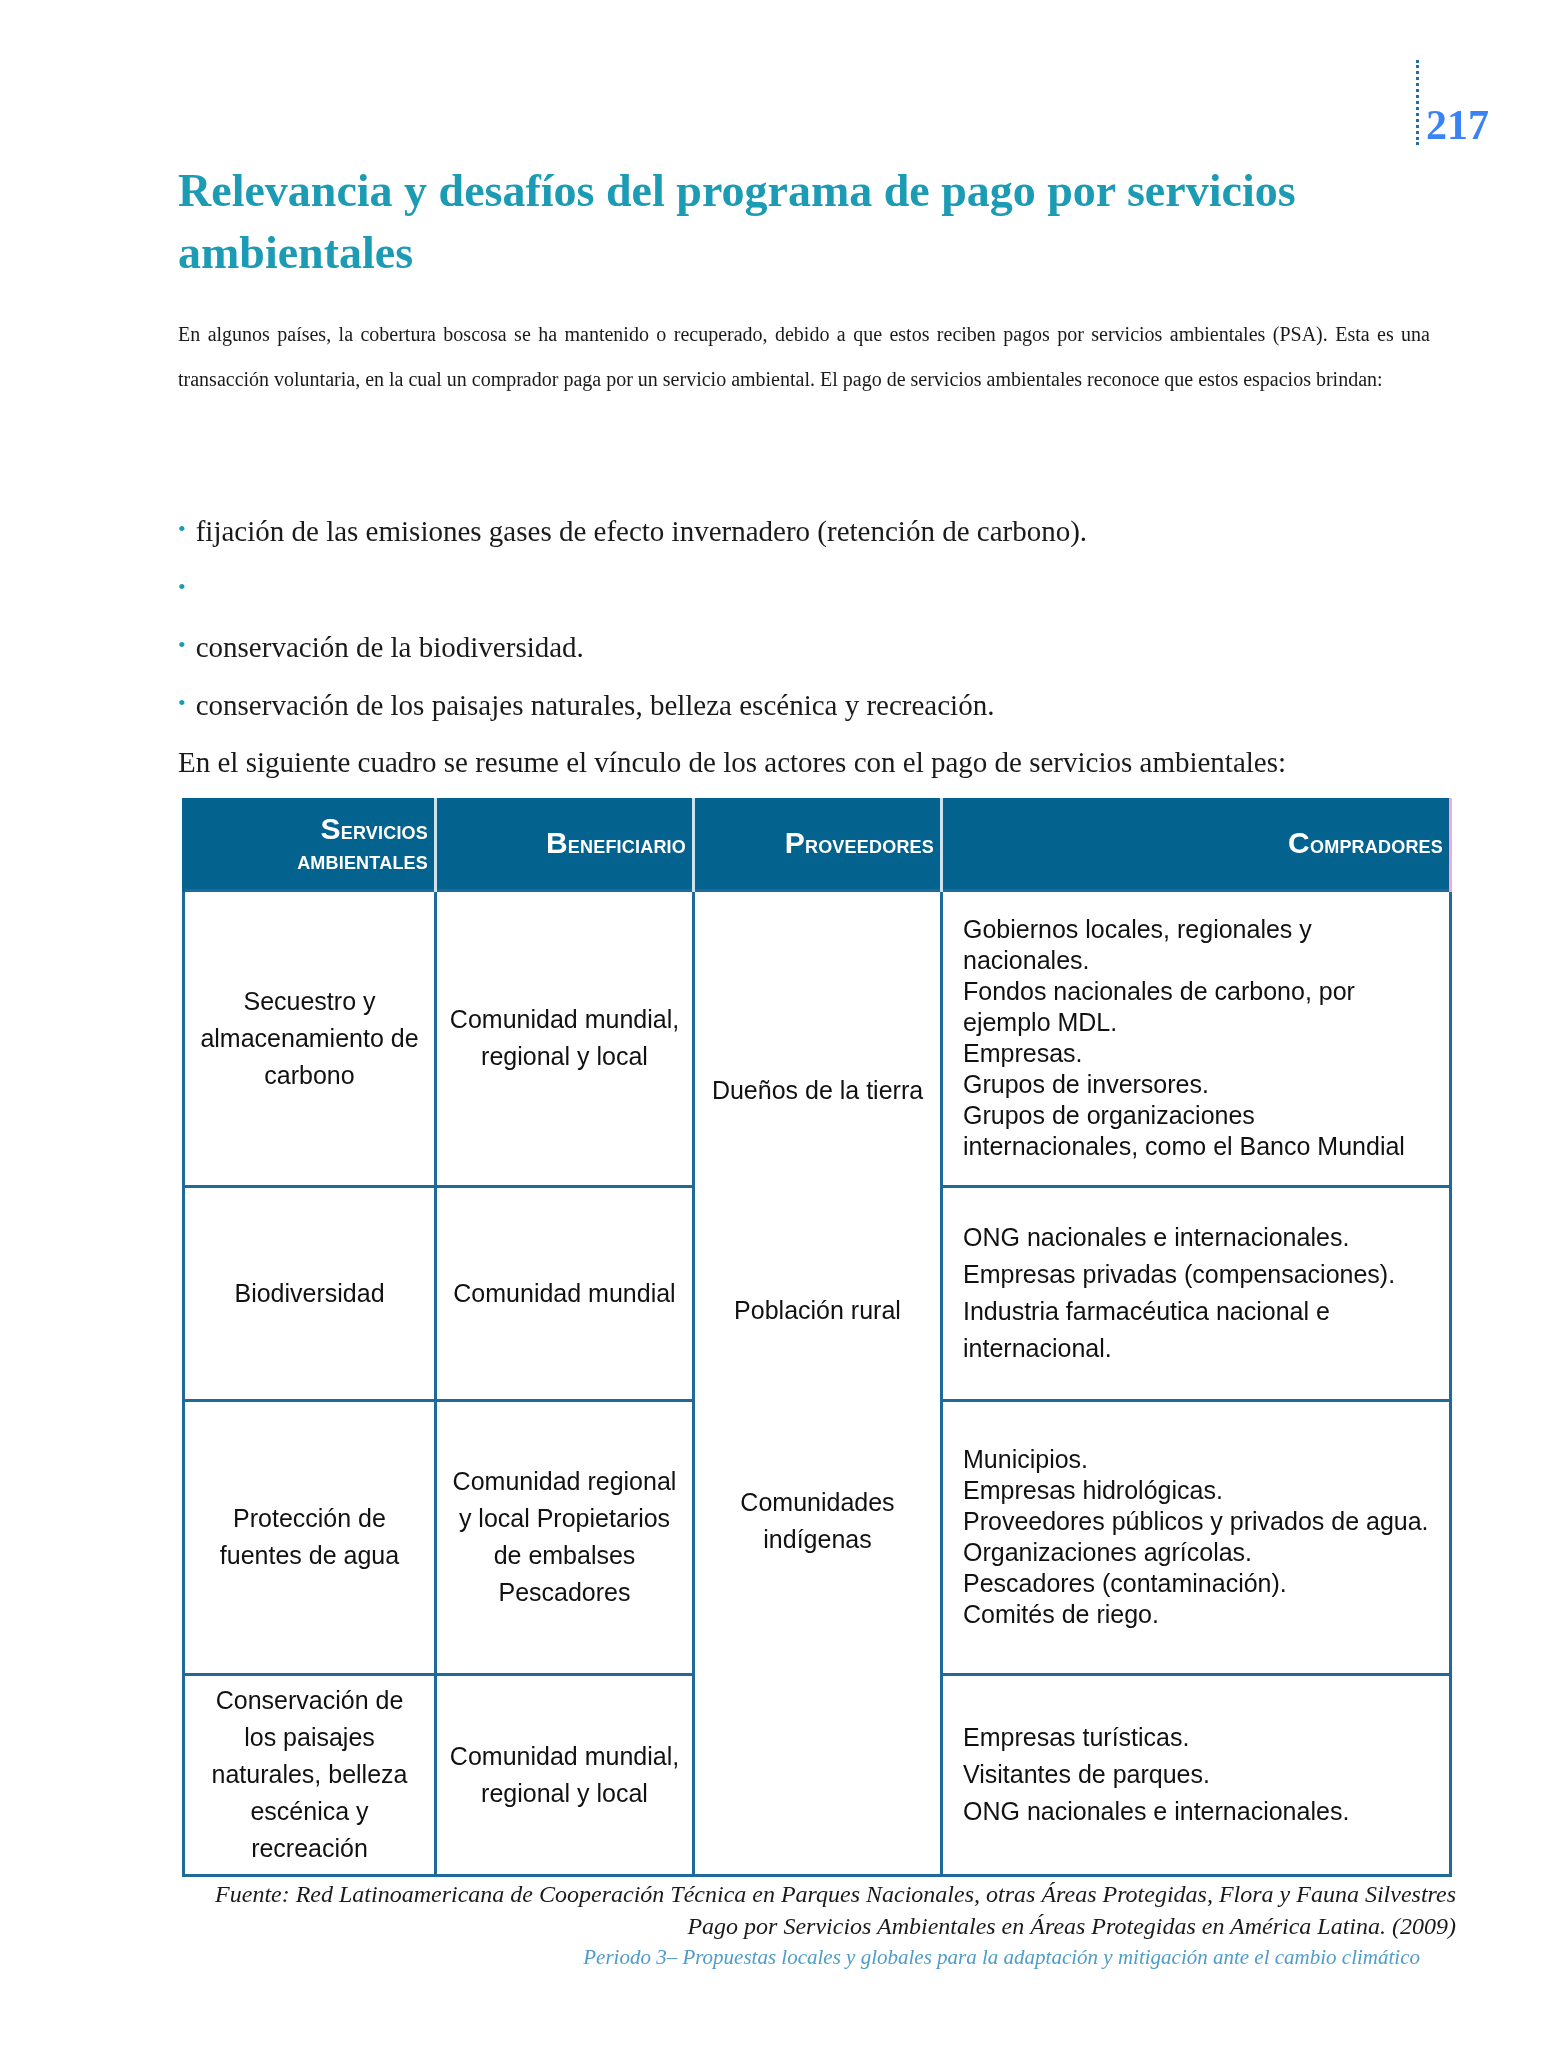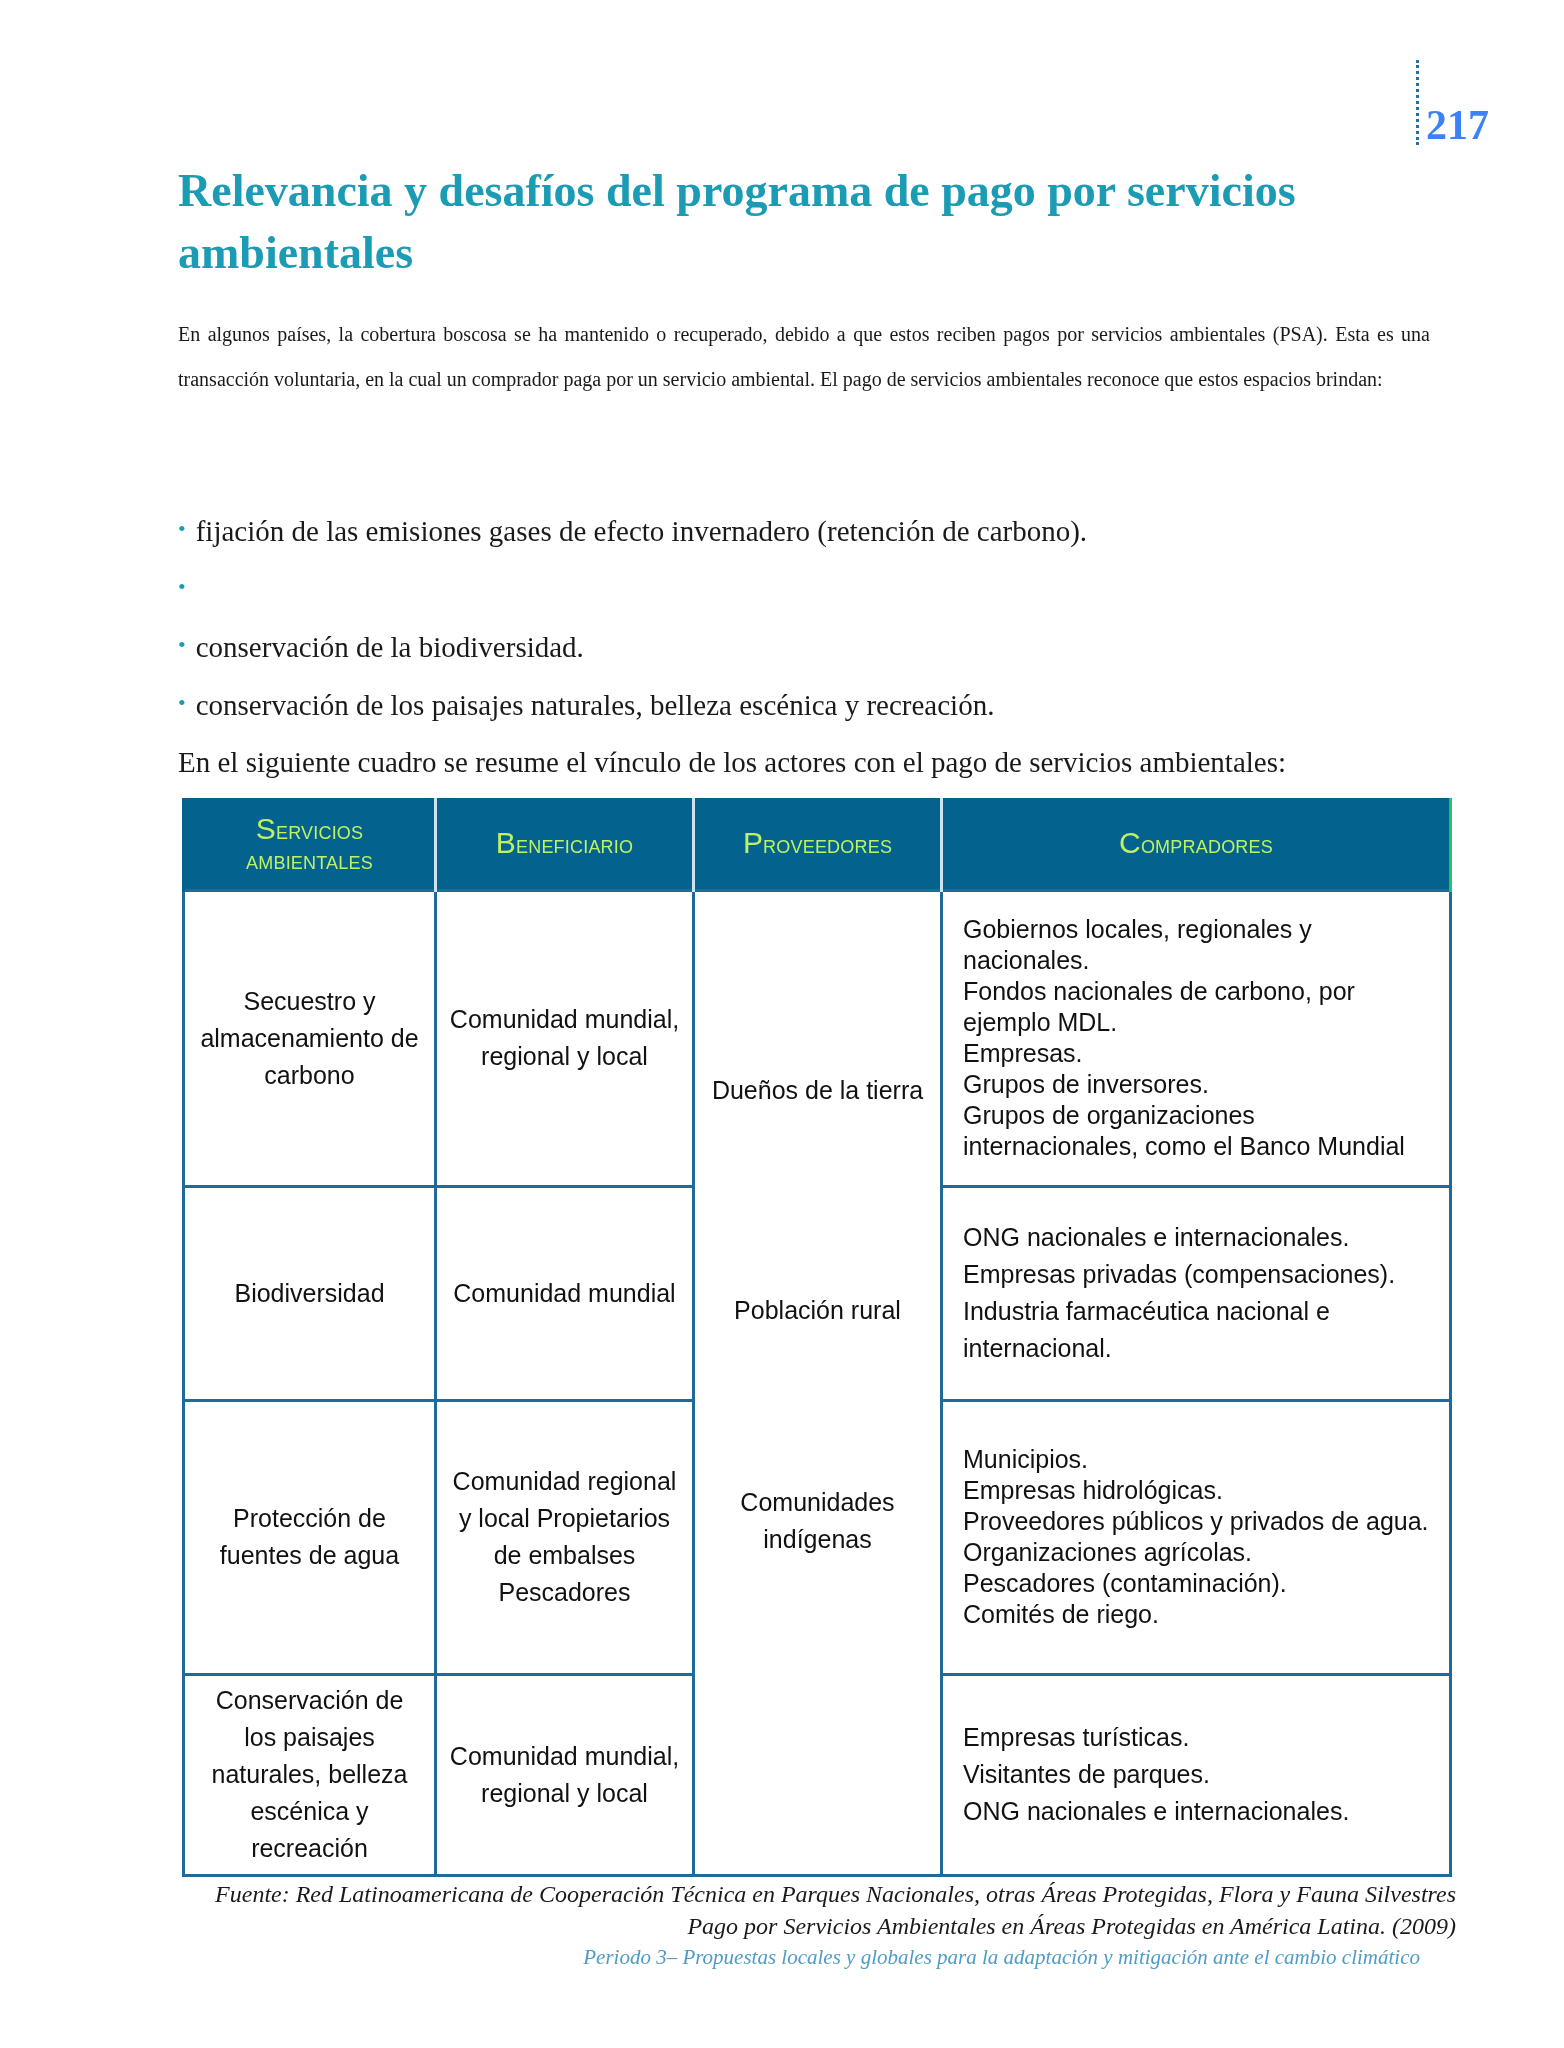--- a/index.html
+++ b/index.html
@@ -15,23 +15,23 @@
     .intro { position: absolute; left: 178px; top: 312px; width: 1252px; font-size: 20px; line-height: 45px; text-align: justify; }
 
     .bullets { position: absolute; left: 178px; top: 502px; width: 1260px; list-style: none; }
     .bullets li { font-size: 29px; line-height: 58px; height: 58px; display: flex; align-items: center; }
     .bullet-dot { color: #1c9bb5; font-size: 22px; margin-right: 10px; margin-top: -4px; }
 
     .lead { position: absolute; left: 178px; top: 740px; width: 1290px; font-size: 29px; line-height: 44px; }
 
     .table-wrap { position: absolute; left: 182px; top: 798px; width: 1270px; }
     table { width: 100%; border-collapse: collapse; font-family: "Liberation Sans", "DejaVu Sans", sans-serif; }
-    th { background: #04628f; color: #bef264; font-weight: normal; font-size: 25px; height: 92px; border-left: 3px solid #cfe3ee; border-right: 3px solid #cfe3ee; padding: 0 6px; text-align: center; font-variant: small-caps; letter-spacing: 0.2px; }
+    th { background: #04628f; color: #ffffff; font-weight: bold; font-size: 25px; height: 92px; border-left: 3px solid #cfe3ee; border-right: 3px solid #cfe3ee; padding: 0 6px; text-align: right; font-variant: small-caps; letter-spacing: 0.2px; }
     th:first-child { border-left: 3px solid #04628f; }
-    th:last-child { border-right: 3px solid #22c55e; }
+    th:last-child { border-right: 3px solid #f9a8d4; }
     th .cap { font-size: 30px; }
     td { border: 3px solid #1f6a98; font-size: 25px; line-height: 37px; vertical-align: middle; text-align: center; padding: 6px 12px; color: #111; }
     td.buyers { text-align: left; padding: 6px 20px; line-height: 31px; }
     td.buyers.spaced { line-height: 37px; }
     td.providers { vertical-align: top; padding: 0; }
     .prov-inner { position: relative; height: 100%; }
     .prov-item { position: absolute; left: 0; right: 0; text-align: center; }
 
     .col-serv { width: 252px; }
     .col-ben { width: 258px; }

